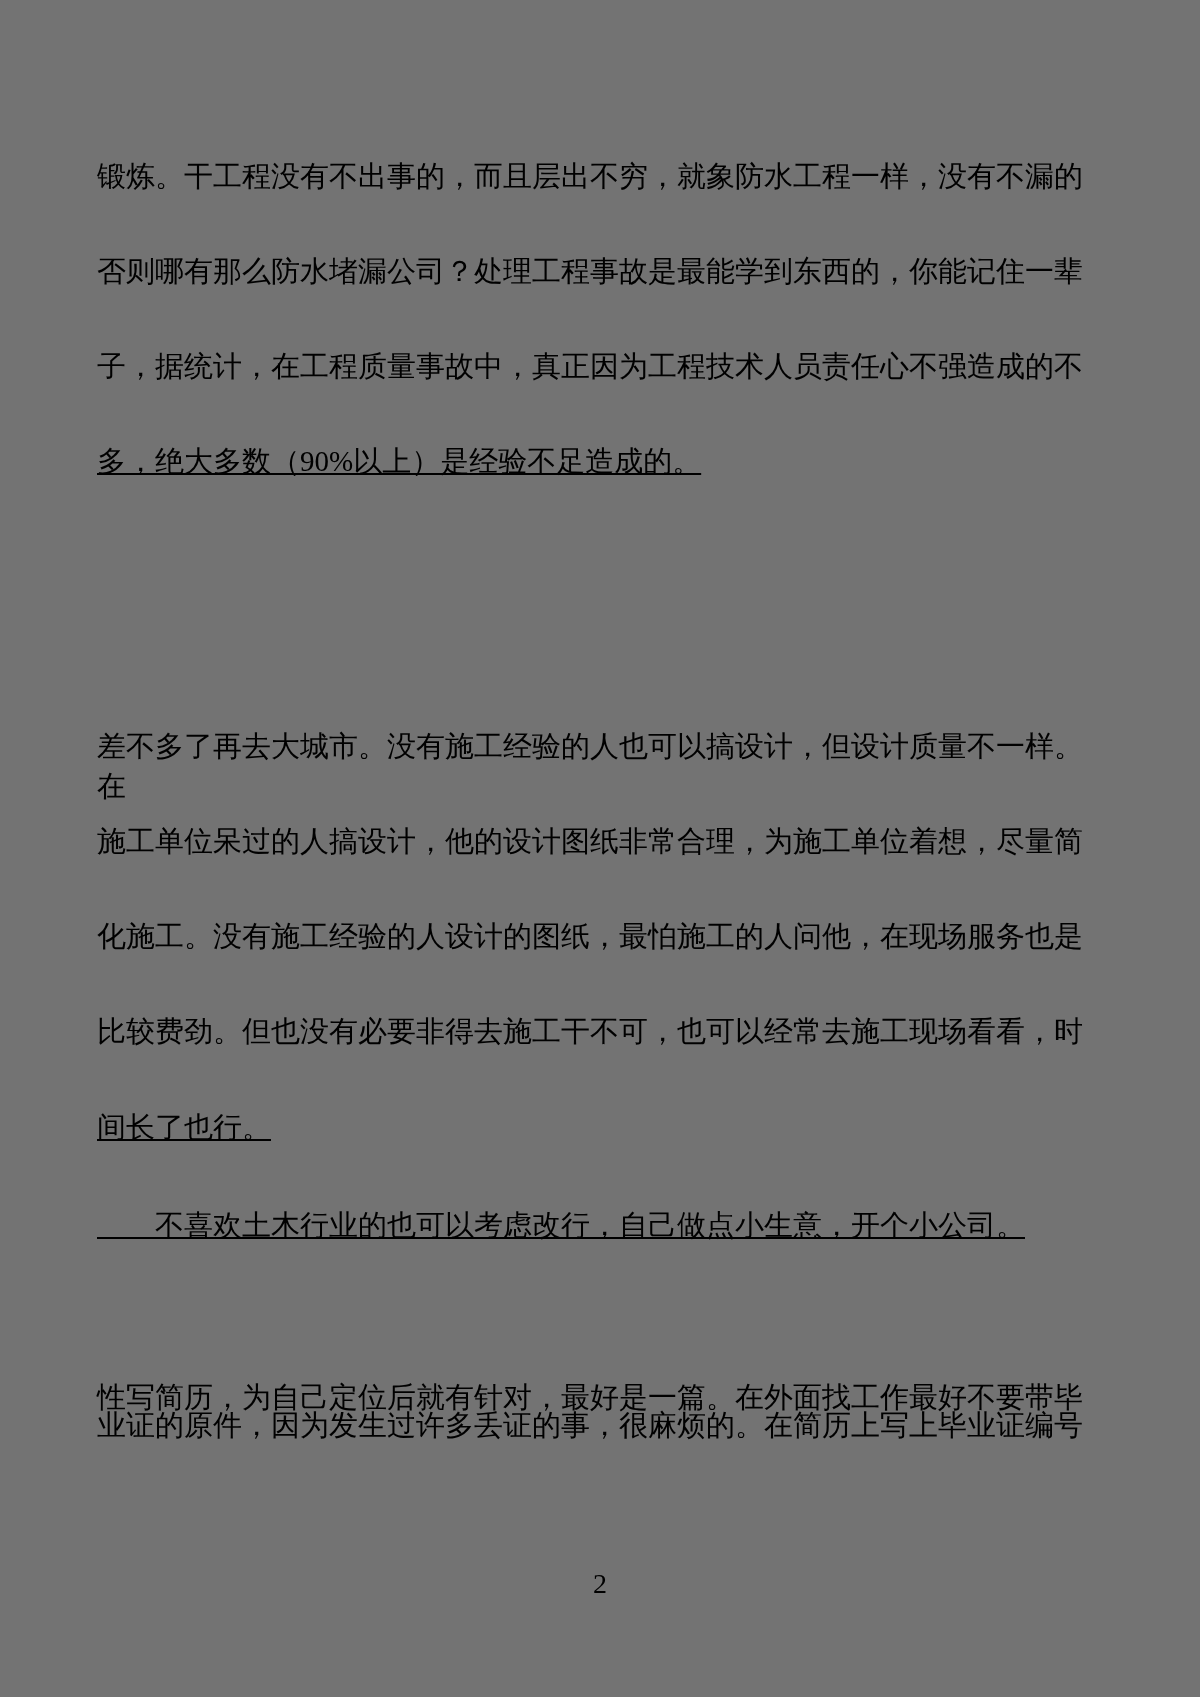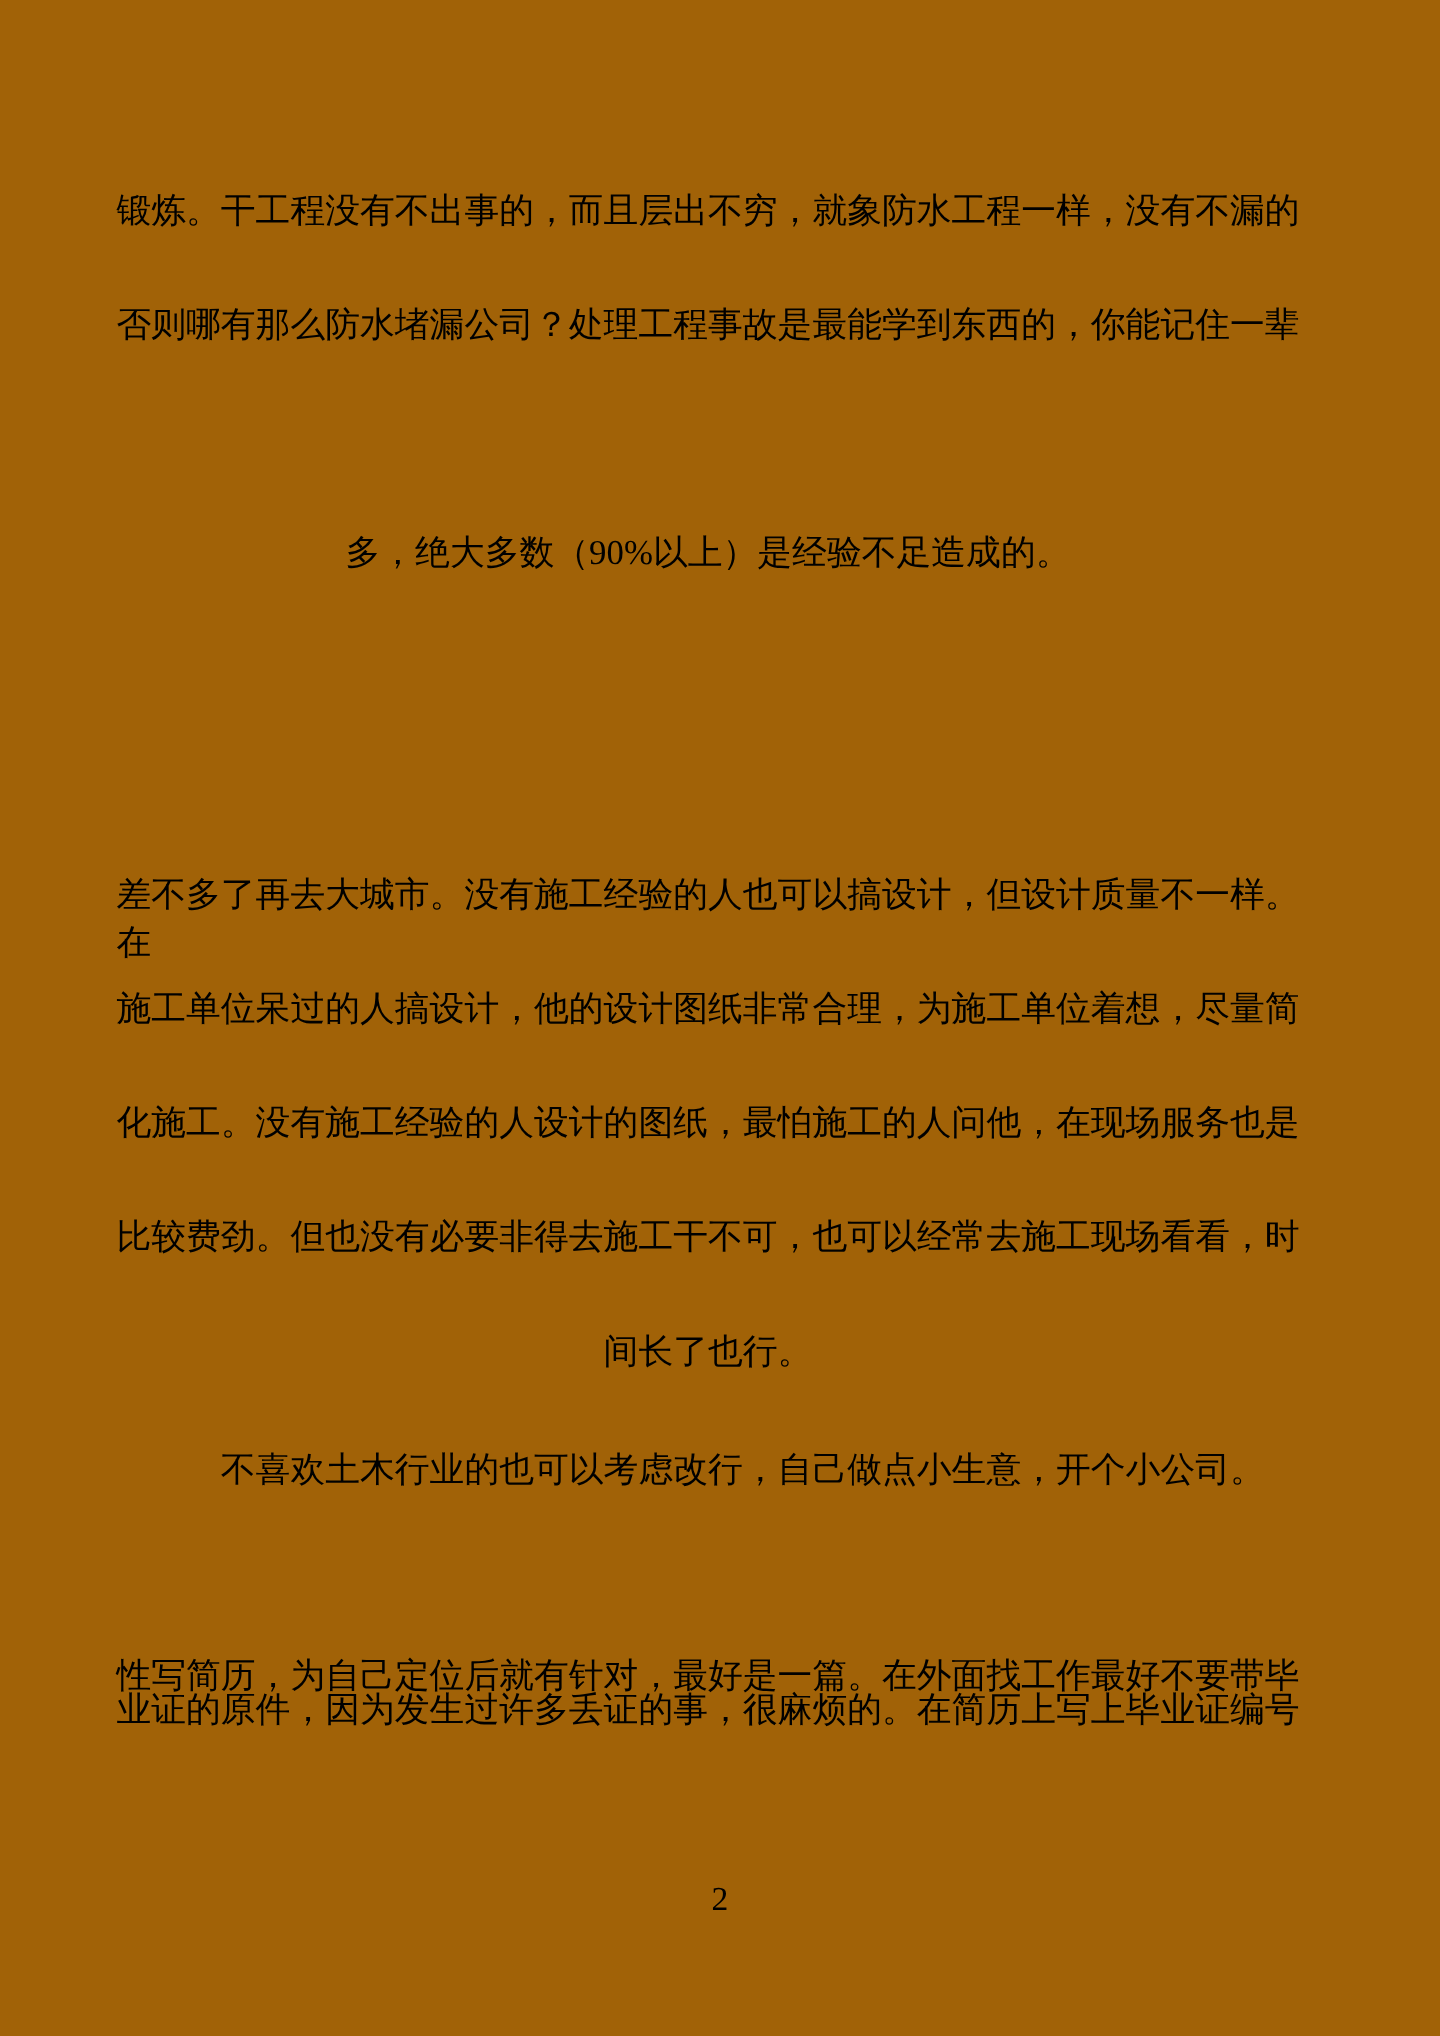--- a/index.html
+++ b/index.html
@@ -4,59 +4,61 @@
 <style>
   html, body {
     margin: 0;
     padding: 0;
     background: #ffffff;
   }
   .page {
     position: relative;
     width: 1200px;
     height: 1697px;
-    background: #a16207;
+    background: #737373;
     overflow: hidden;
     font-family: "Liberation Serif", "DejaVu Serif", serif;
     color: #000000;
   }
   .line {
     position: absolute;
     left: 97px;
     width: 986px;
     font-size: 29px;
     line-height: 40px;
     text-align: justify;
     text-align-last: justify;
     text-justify: distribute;
     white-space: normal;
     color: #000000;
   }
   .line.natural {
-    text-align: center;
+    text-align: left;
     text-align-last: auto;
+    text-decoration: underline;
   }
   .pagenum {
     position: absolute;
     left: 0;
     top: 1568px;
     width: 1200px;
     text-align: center;
     font-size: 28px;
     line-height: 32px;
     color: #000000;
   }
 </style>
 </head>
 <body>
 
 <div class="page">
 
   <div class="line" style="top:156px">锻炼。干工程没有不出事的，而且层出不穷，就象防水工程一样，没有不漏的</div>
   <div class="line" style="top:251px">否则哪有那么防水堵漏公司？处理工程事故是最能学到东西的，你能记住一辈</div>
+  <div class="line" style="top:346px">子，据统计，在工程质量事故中，真正因为工程技术人员责任心不强造成的不</div>
   <div class="line natural" style="top:441px">多，绝大多数（90%以上）是经验不足造成的。</div>
   <div class="line" style="top:726px">差不多了再去大城市。没有施工经验的人也可以搞设计，但设计质量不一样。在</div>
   <div class="line" style="top:821px">施工单位呆过的人搞设计，他的设计图纸非常合理，为施工单位着想，尽量简</div>
   <div class="line" style="top:916px">化施工。没有施工经验的人设计的图纸，最怕施工的人问他，在现场服务也是</div>
   <div class="line" style="top:1011px">比较费劲。但也没有必要非得去施工干不可，也可以经常去施工现场看看，时</div>
   <div class="line natural" style="top:1107px">间长了也行。</div>
   <div class="line natural" style="top:1205px">　　不喜欢土木行业的也可以考虑改行，自己做点小生意，开个小公司。</div>
   <div class="line" style="top:1377px">性写简历，为自己定位后就有针对，最好是一篇。在外面找工作最好不要带毕</div>
   <div class="line" style="top:1405px">业证的原件，因为发生过许多丢证的事，很麻烦的。在简历上写上毕业证编号</div>
 

